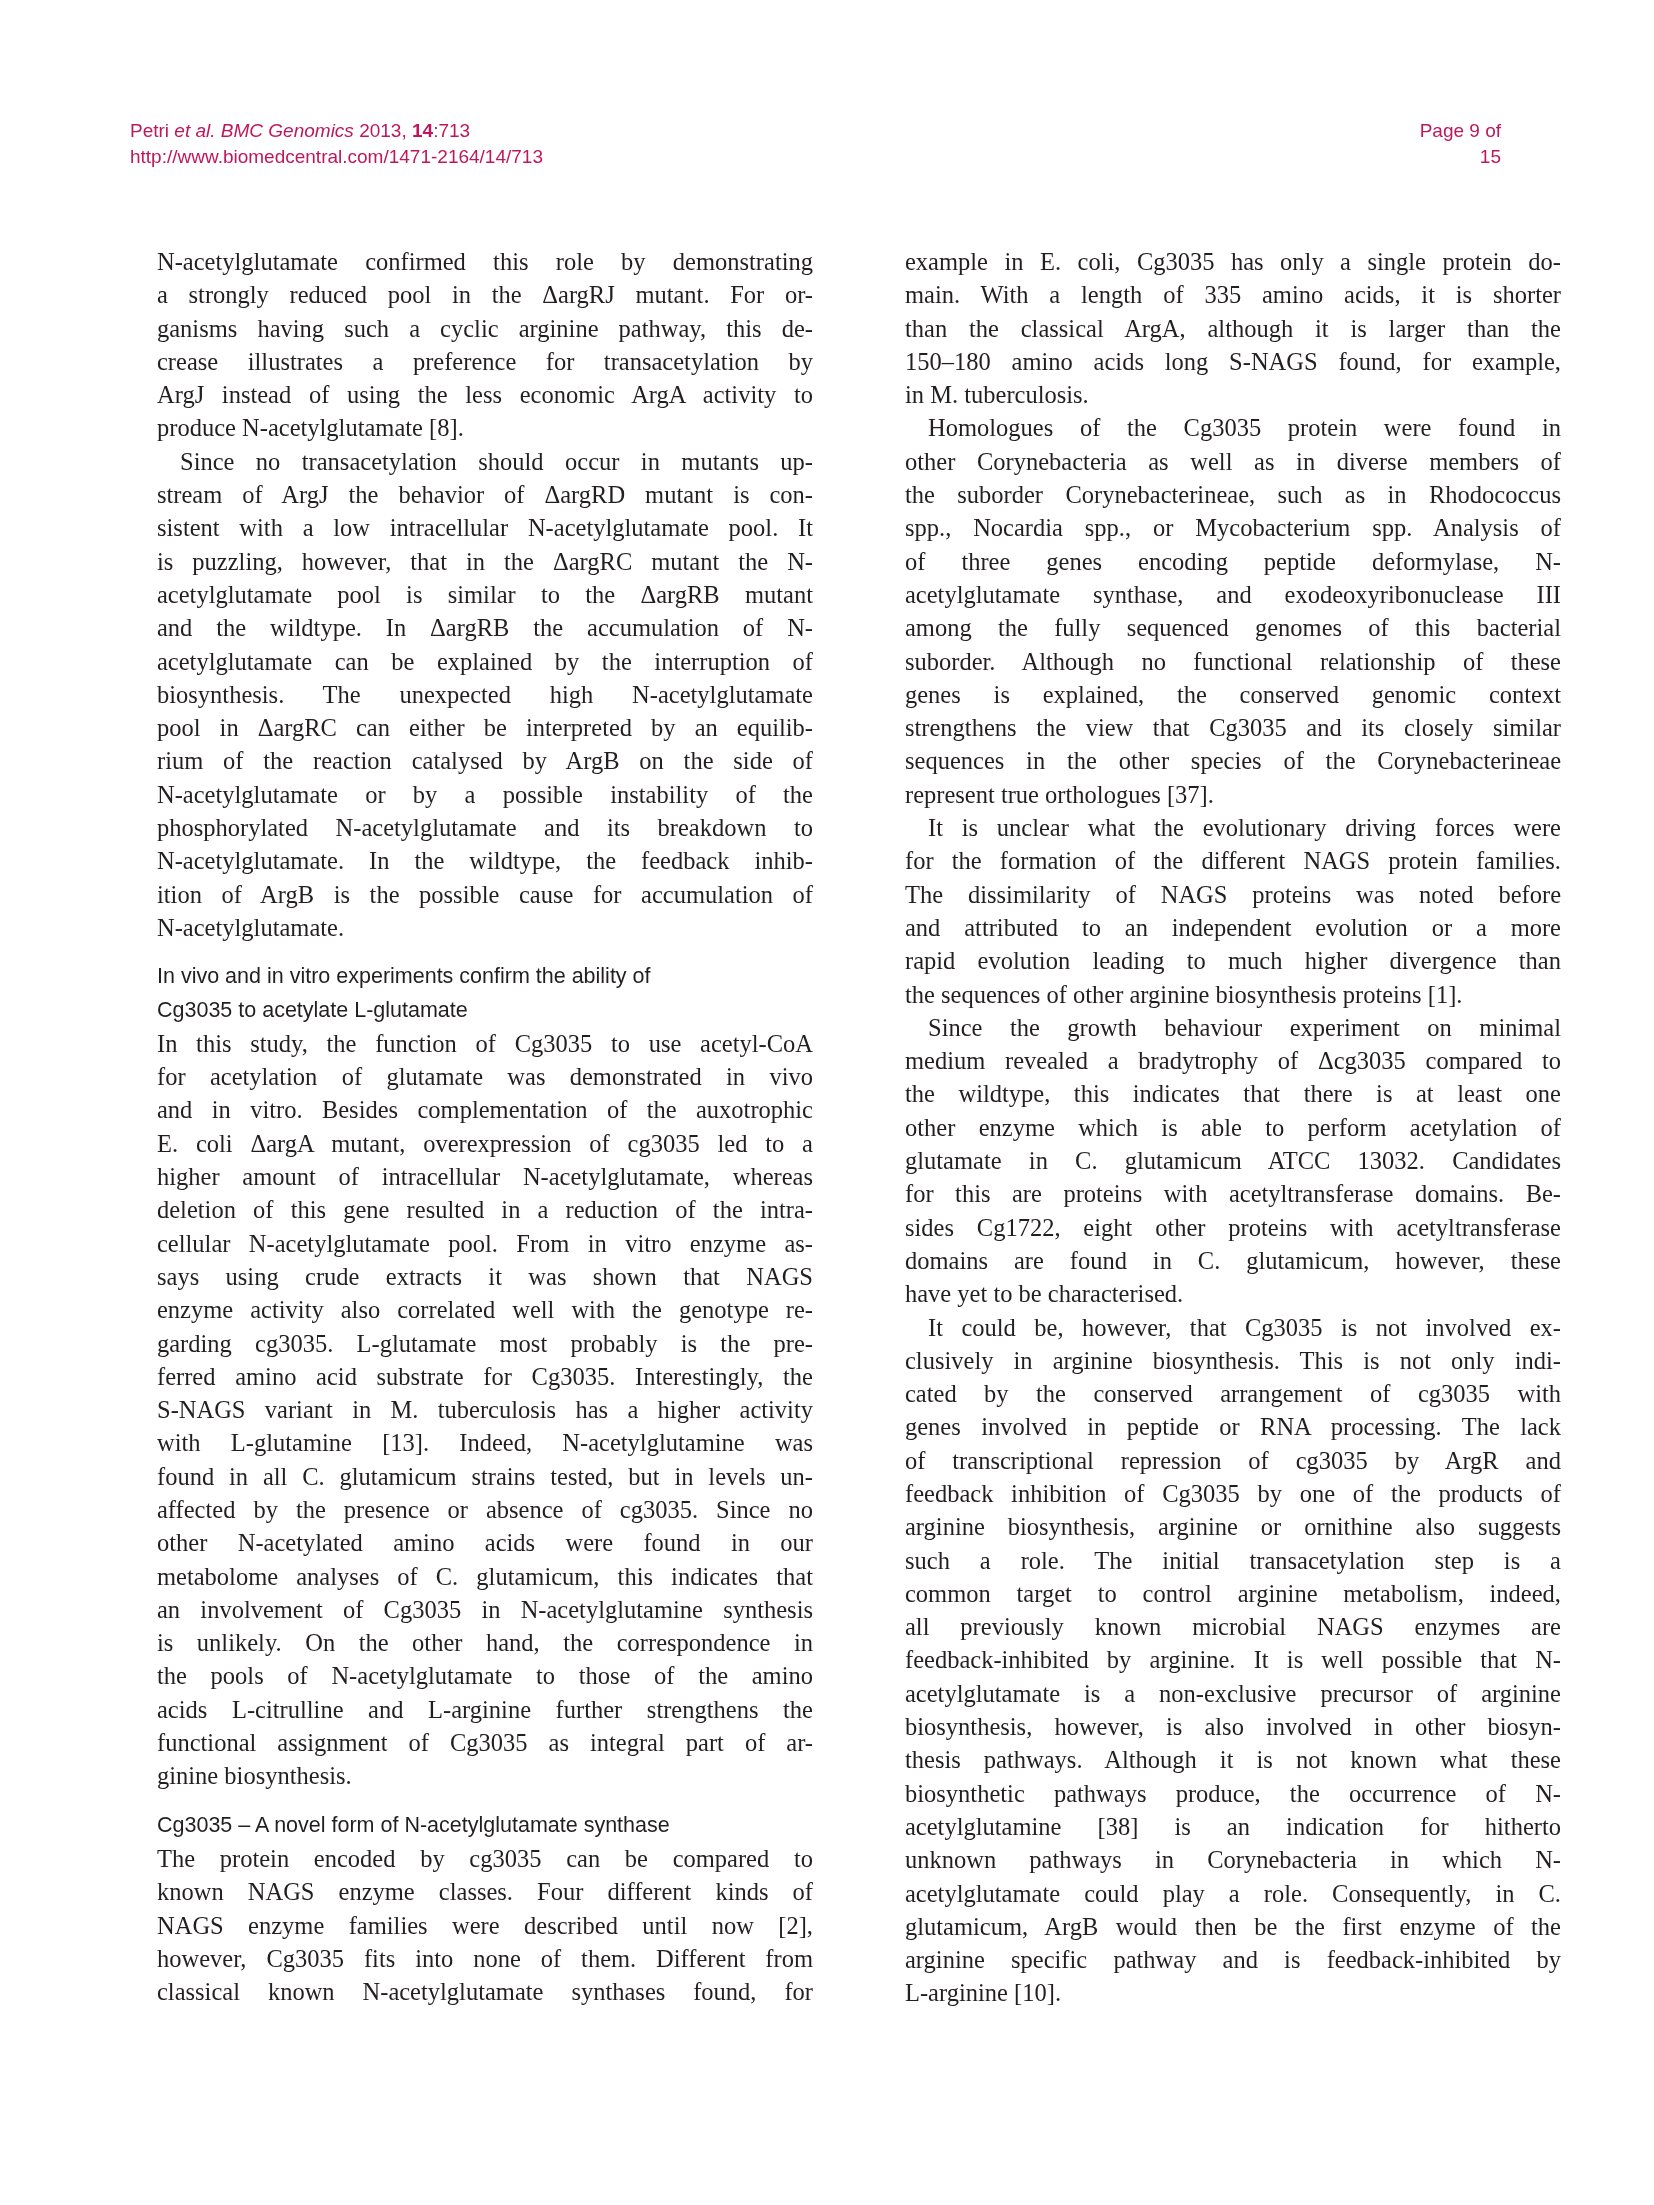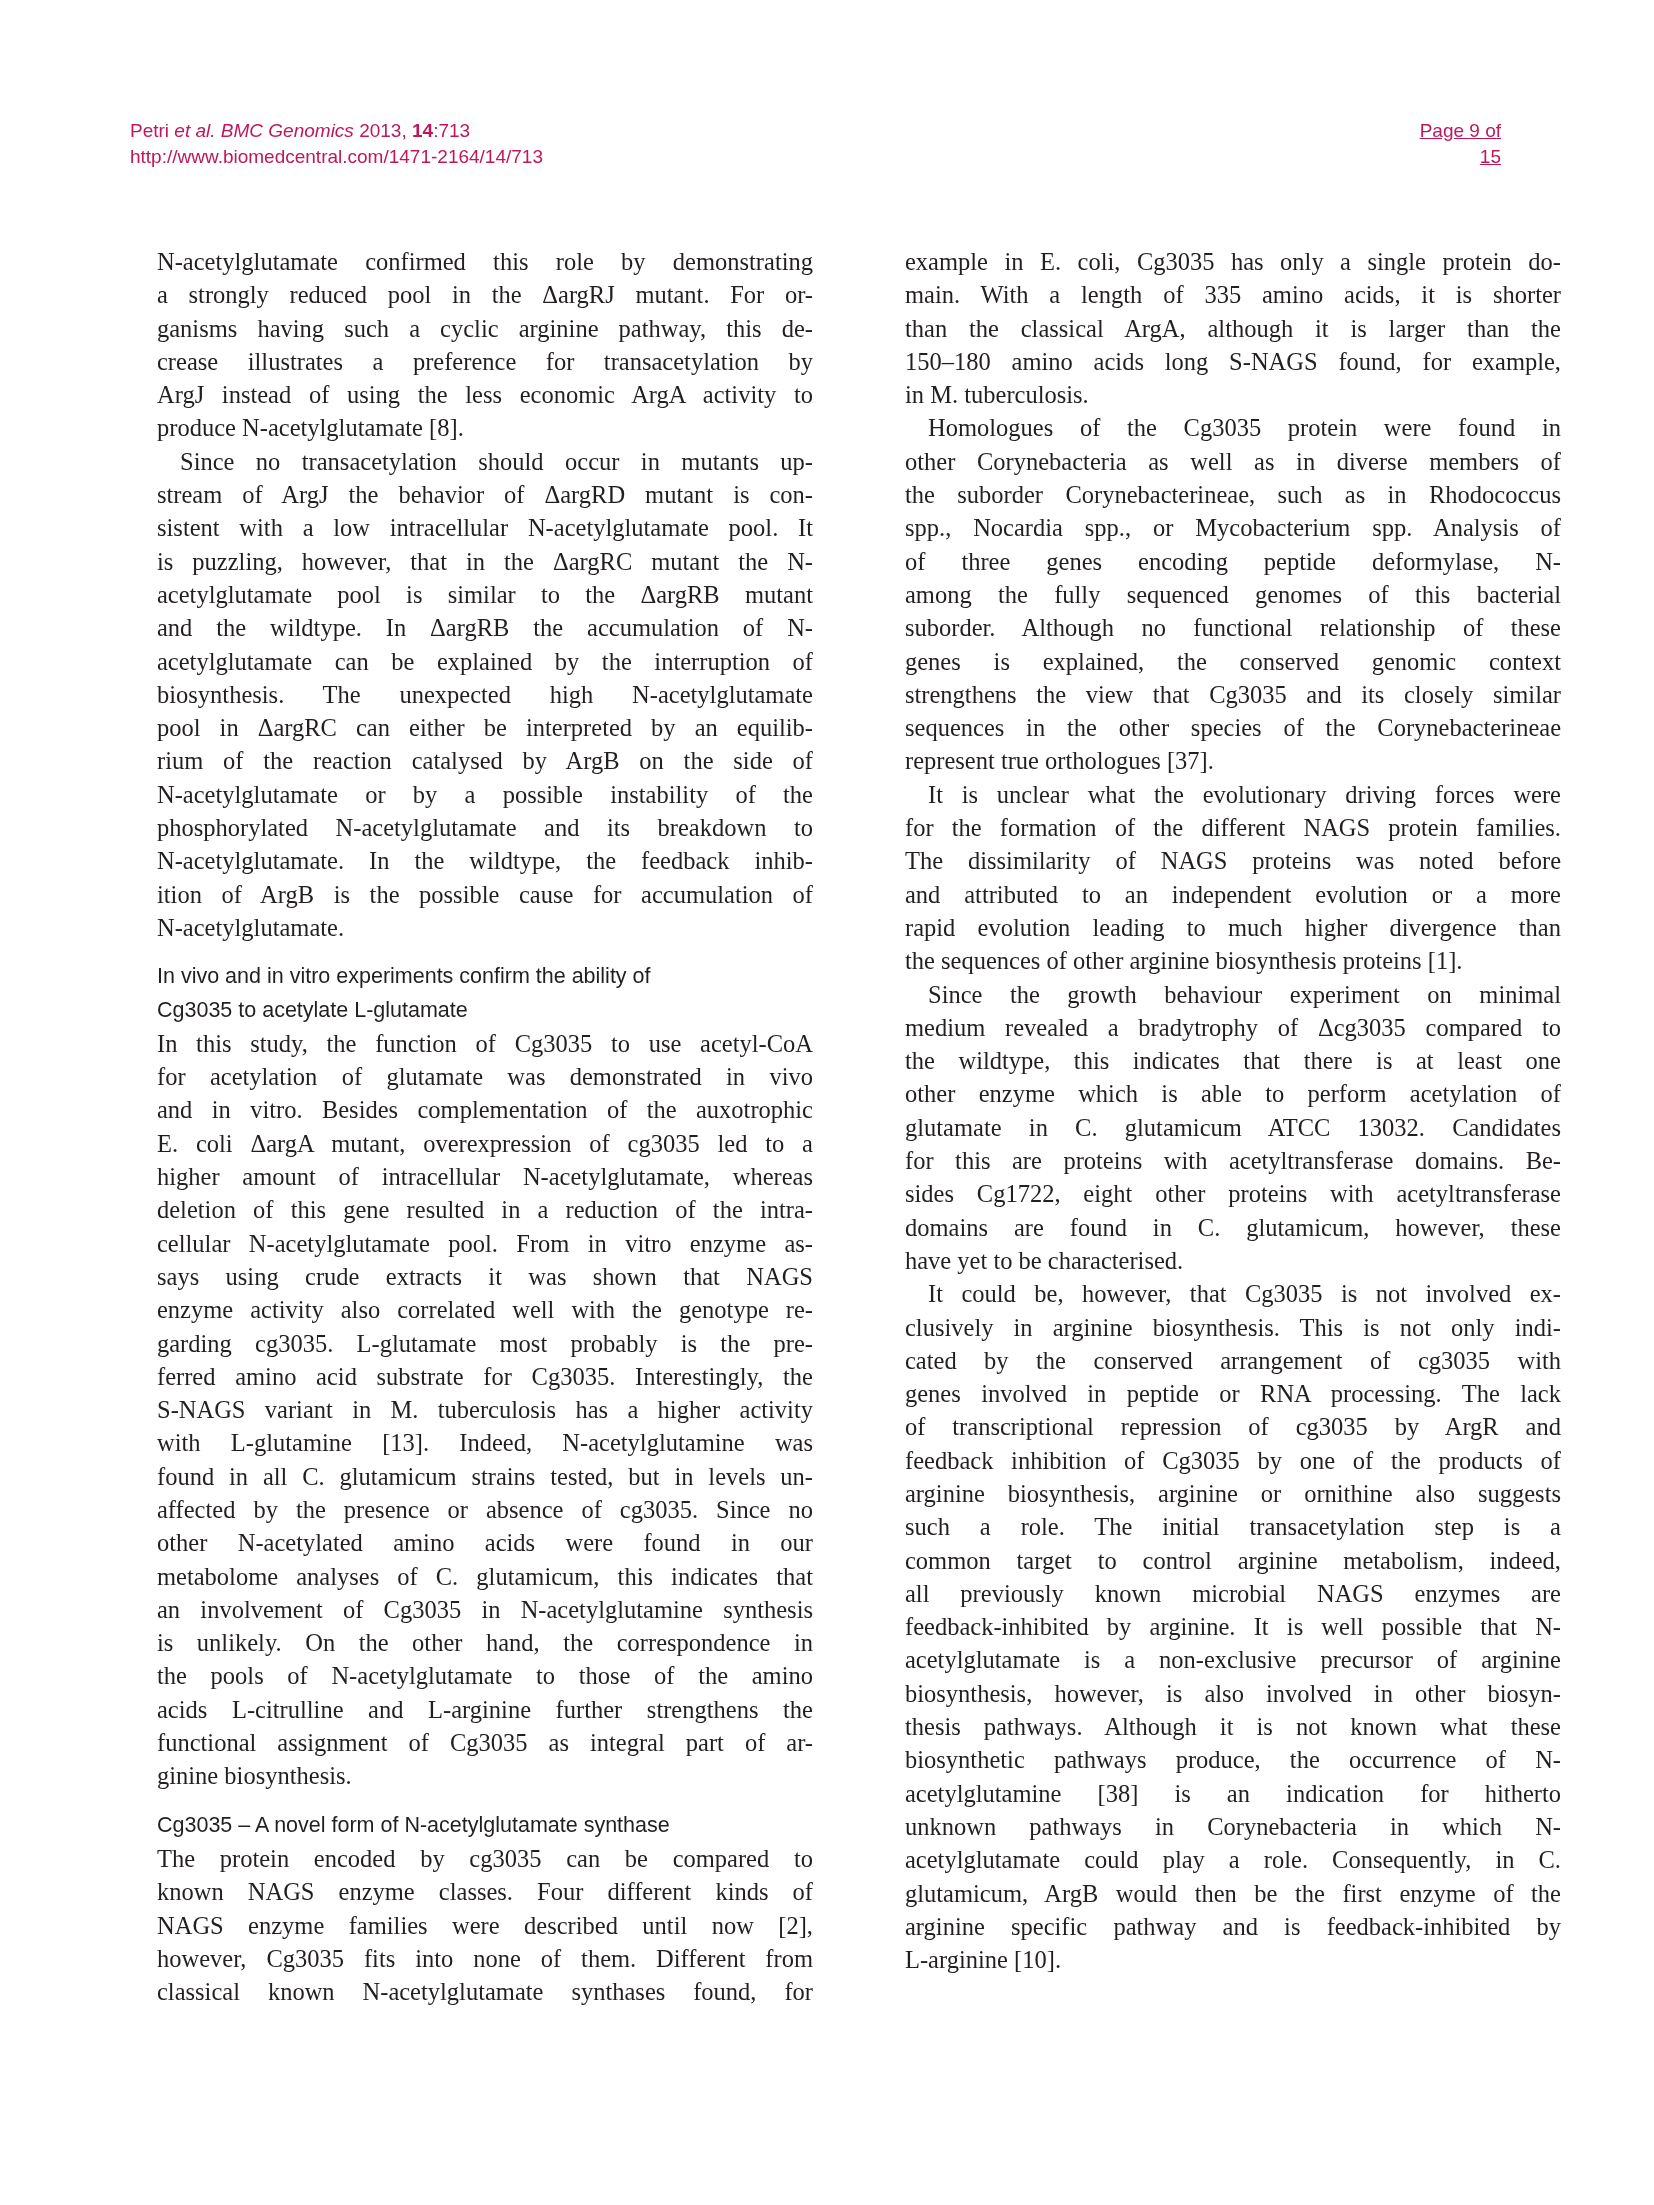--- a/index.html
+++ b/index.html
@@ -1,19 +1,19 @@
 <!DOCTYPE html>
 <html><head>
 <meta charset="utf-8">
 <style>
   html,body{margin:0;padding:0;background:#fff;}
   body{width:1654px;height:2205px;position:relative;overflow:hidden;color:#231f20;}
   .hdr{position:absolute;font-family:"Liberation Sans",sans-serif;font-size:19px;color:#be185d;line-height:26px;}
   .hdr-left{left:130px;top:118px;}
-  .hdr-right{left:1407px;top:118px;text-align:right;width:94px;text-decoration:underline;}
+  .hdr-right{left:1407px;top:118px;text-align:right;width:94px;}
   .col{position:absolute;top:245px;width:656px;font-family:"Liberation Serif",serif;font-size:24.5px;line-height:33.3px;}
   .col-left{left:157px;}
   .col-right{left:873px;margin-left:32px;}
   .ln{display:block;height:33.3px;white-space:nowrap;text-align:justify;text-align-last:justify;}
   .ln.last{text-align-last:left;}
   .ln.indent{padding-left:23px;}
   .h{font-family:"Liberation Sans",sans-serif;font-weight:normal;font-size:21.5px;display:block;height:33.3px;white-space:nowrap;}
   .gap{display:block;height:16px;}
 </style>
 </head>
@@ -99,20 +99,21 @@
       <span class="ln">than the classical ArgA, although it is larger than the</span>
       <span class="ln">150–180 amino acids long S-NAGS found, for example,</span>
       <span class="ln last">in M. tuberculosis.</span>
     </div>
   <div>
       <span class="ln indent">Homologues of the Cg3035 protein were found in</span>
       <span class="ln">other Corynebacteria as well as in diverse members of</span>
       <span class="ln">the suborder Corynebacterineae, such as in Rhodococcus</span>
       <span class="ln">spp., Nocardia spp., or Mycobacterium spp. Analysis of</span>
       <span class="ln">of three genes encoding peptide deformylase, N-</span>
+      <span class="ln">acetylglutamate synthase, and exodeoxyribonuclease III</span>
       <span class="ln">among the fully sequenced genomes of this bacterial</span>
       <span class="ln">suborder. Although no functional relationship of these</span>
       <span class="ln">genes is explained, the conserved genomic context</span>
       <span class="ln">strengthens the view that Cg3035 and its closely similar</span>
       <span class="ln">sequences in the other species of the Corynebacterineae</span>
       <span class="ln last">represent true orthologues [37].</span>
     </div>
   <div>
       <span class="ln indent">It is unclear what the evolutionary driving forces were</span>
       <span class="ln">for the formation of the different NAGS protein families.</span>

